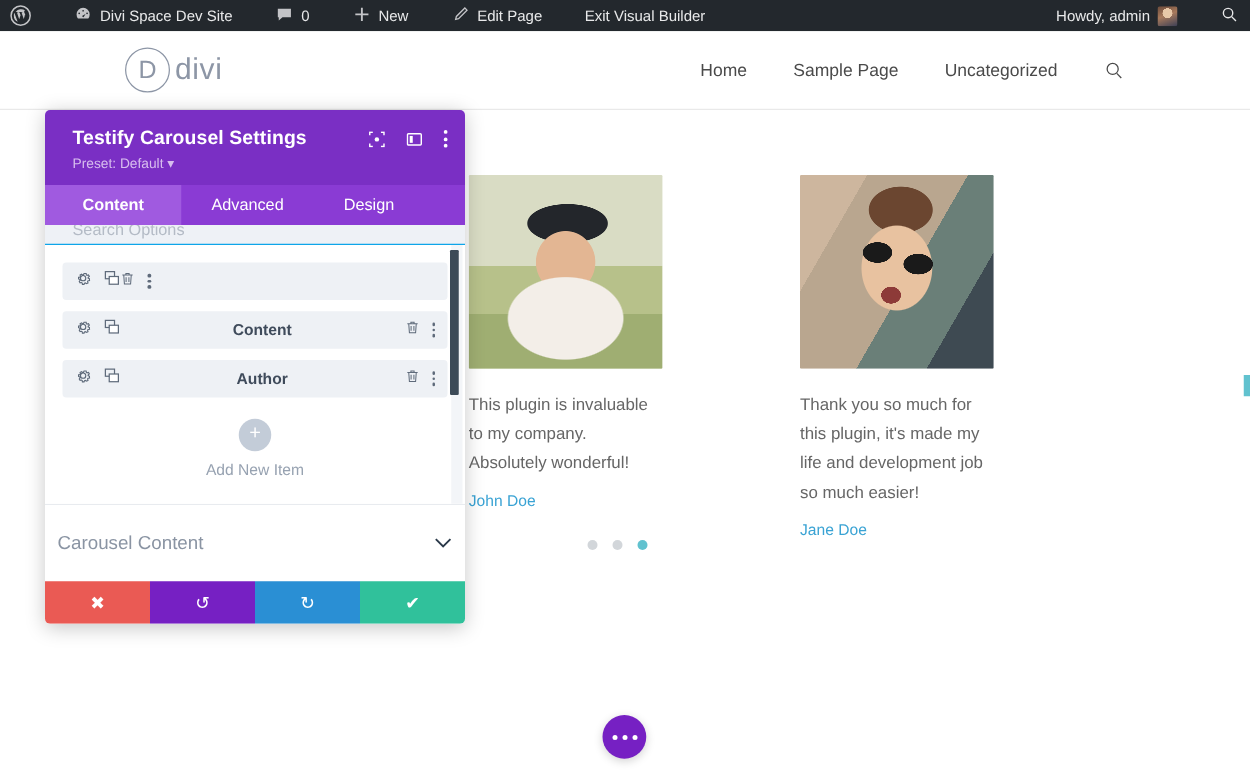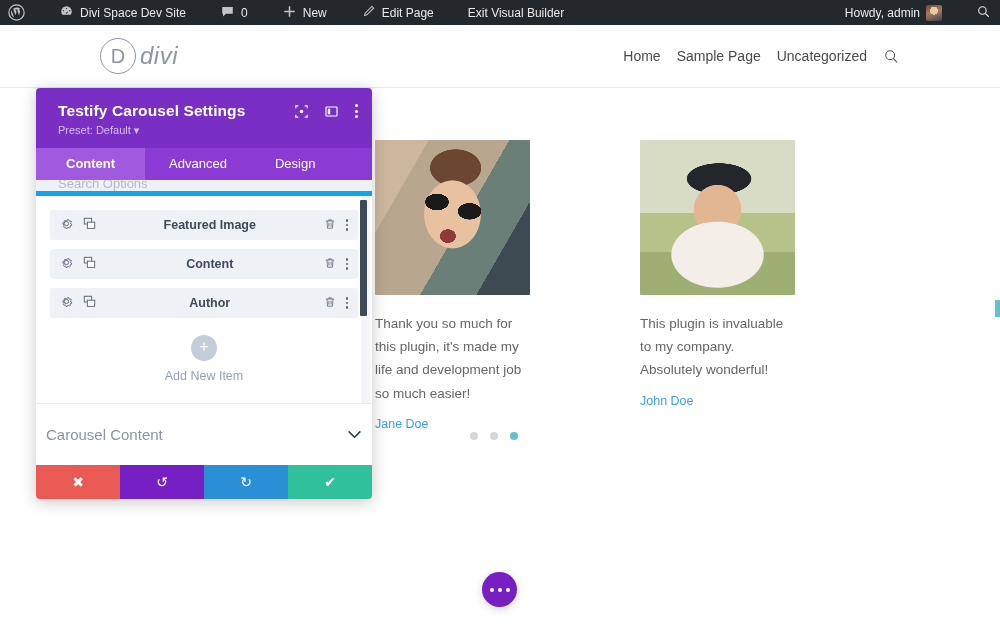--- a/index.html
+++ b/index.html
@@ -36,22 +36,22 @@
     position:absolute; top:25px; left:0; width:1000px; height:63px;
     background:#fff; border-bottom:1px solid #e9e9e9;
     display:flex; align-items:center;
   }
   .logo { display:flex; align-items:center; margin-left:100px; gap:4px; }
   .logo-circle {
     width:36px; height:36px; border:1.6px solid #8d96a6; border-radius:50%;
     display:flex; align-items:center; justify-content:center;
     color:#8d96a6; font-size:20px; font-weight:400; letter-spacing:0;
   }
-  .logo-word { font-size:24px; color:#8d96a6; letter-spacing:.5px;font-style:italic; }
-  .nav { margin-left:auto; margin-right:100px; display:flex; align-items:center; gap:16px; }
+  .logo-word { font-size:24px; color:#8d96a6; letter-spacing:.5px; }
+  .nav { margin-left:auto; margin-right:100px; display:flex; align-items:center; gap:37px; }
   .nav a { font-size:14px; color:#4a4a4a; text-decoration:none; }
   .nav .search-ico { color:#4a4a4a; display:flex; }
 
   
   .carousel { position:absolute; top:140px; left:360px; width:640px; height:320px; }
   .slides { display:flex; gap:110px; padding-left:15px; }
   .slide { width:155px; }
   .photo { width:155px; height:155px; display:block; border-radius:1px; }
   .photo.p1 {
     background:
@@ -108,21 +108,21 @@
   .tabs { display:flex; background:#8a3bd4; height:32px; }
   .tab {
     flex:0 0 auto; padding:0 24px; height:32px; line-height:32px;
     color:#fff; font-size:13px; cursor:pointer; text-align:center;
   }
   .tab:first-child { padding:0 30px; }
   .tab.active { background:#a05ae0; font-weight:bold; }
 
   .searchrow {
     position:relative; height:16px; background:#eef1f6;
-    border-bottom:5px solid #0ea5e9; overflow:hidden;padding-left:48px;
+    border-bottom:1px solid #0ea5e9; overflow:hidden;padding-left:48px;
   }
   .searchrow .sr-label { position:absolute; left:22px; top:-4px; font-size:13px; color:#b4bbc6; }
   .searchrow .sr-filter {
     position:absolute; right:16px; top:-5px; background:#e3e8ef; color:#9aa3b0;
     font-size:12px; padding:3px 12px; border-radius:3px;margin-top:32px;
   }
 
   .modal-body { position:relative; background:#fff; padding:14px 14px 0 14px; }
   .item {
     display:flex; align-items:center; height:30px; background:#eef1f5;
@@ -243,29 +243,29 @@
             <path d="M12.3 12.6L16.5 17" stroke="#4a4a4a" stroke-width="1.2"></path>
           </svg>
       </span>
     </div>
   </div>
 
   <div class="carousel">
     <div class="slides">
 
       <div class="slide">
+        <div class="photo p1"></div>
+        <div class="quote">This plugin is invaluable to my company. Absolutely wonderful!</div>
+        <a href="#" class="author">John Doe</a>
+      </div>
+
+      <div class="slide">
         <div class="photo p2"></div>
         <div class="quote">Thank you so much for this plugin, it's made my life and development job so much easier!</div>
         <a href="#" class="author">Jane Doe</a>
-      </div>
-
-      <div class="slide">
-        <div class="photo p1"></div>
-        <div class="quote">This plugin is invaluable to my company. Absolutely wonderful!</div>
-        <a href="#" class="author">John Doe</a>
       </div>
 
     </div>
 
     <div class="nextarrow">
       <span>❯</span>
     </div>
 
     <div class="dots">
       <span class="dot"></span>
@@ -329,21 +329,20 @@
                 <path d="M8 5.4A2.6 2.6 0 1 0 8 10.6 2.6 2.6 0 0 0 8 5.4zm6.2 3.2l-1.3-.6.1-.8 1.1-.9-.8-1.4-1.4.4-.7-.5-.2-1.4H8.9l-.5 1.3-.8.2-1.2-.8-1.4.8.4 1.4-.5.7-1.4.2v1.6l1.3.5.2.8-.8 1.2.8 1.4 1.4-.4.7.5.2 1.4h1.6l.5-1.3.8-.2 1.2.8 1.4-.8-.4-1.4.5-.7 1.4-.2z" fill="none" stroke="#5e6a7a" stroke-width="1.1"></path>
               </svg>
           </span>
           <span>
             <svg width="13" height="13" viewBox="0 0 16 16">
                 <rect x="1.6" y="1.6" width="9" height="7" fill="none" stroke="#5e6a7a" stroke-width="1.2"></rect>
                 <rect x="5.4" y="6.4" width="9" height="7.6" fill="#fff" stroke="#5e6a7a" stroke-width="1.2"></rect>
               </svg>
           </span>
         </span>
-        <span class="label">Featured Image</span>
         <span class="right">
           <span>
             <svg width="12" height="12" viewBox="0 0 16 16">
                 <path d="M2.5 4h11M6.3 4V2.4h3.4V4M4 4l.7 9.6h6.6L12 4M6.5 6.4v5M9.5 6.4v5" fill="none" stroke="#5e6a7a" stroke-width="1.1"></path>
               </svg>
           </span>
           <span class="kebab-s">
               <i></i>
               <i></i>
               <i></i>

